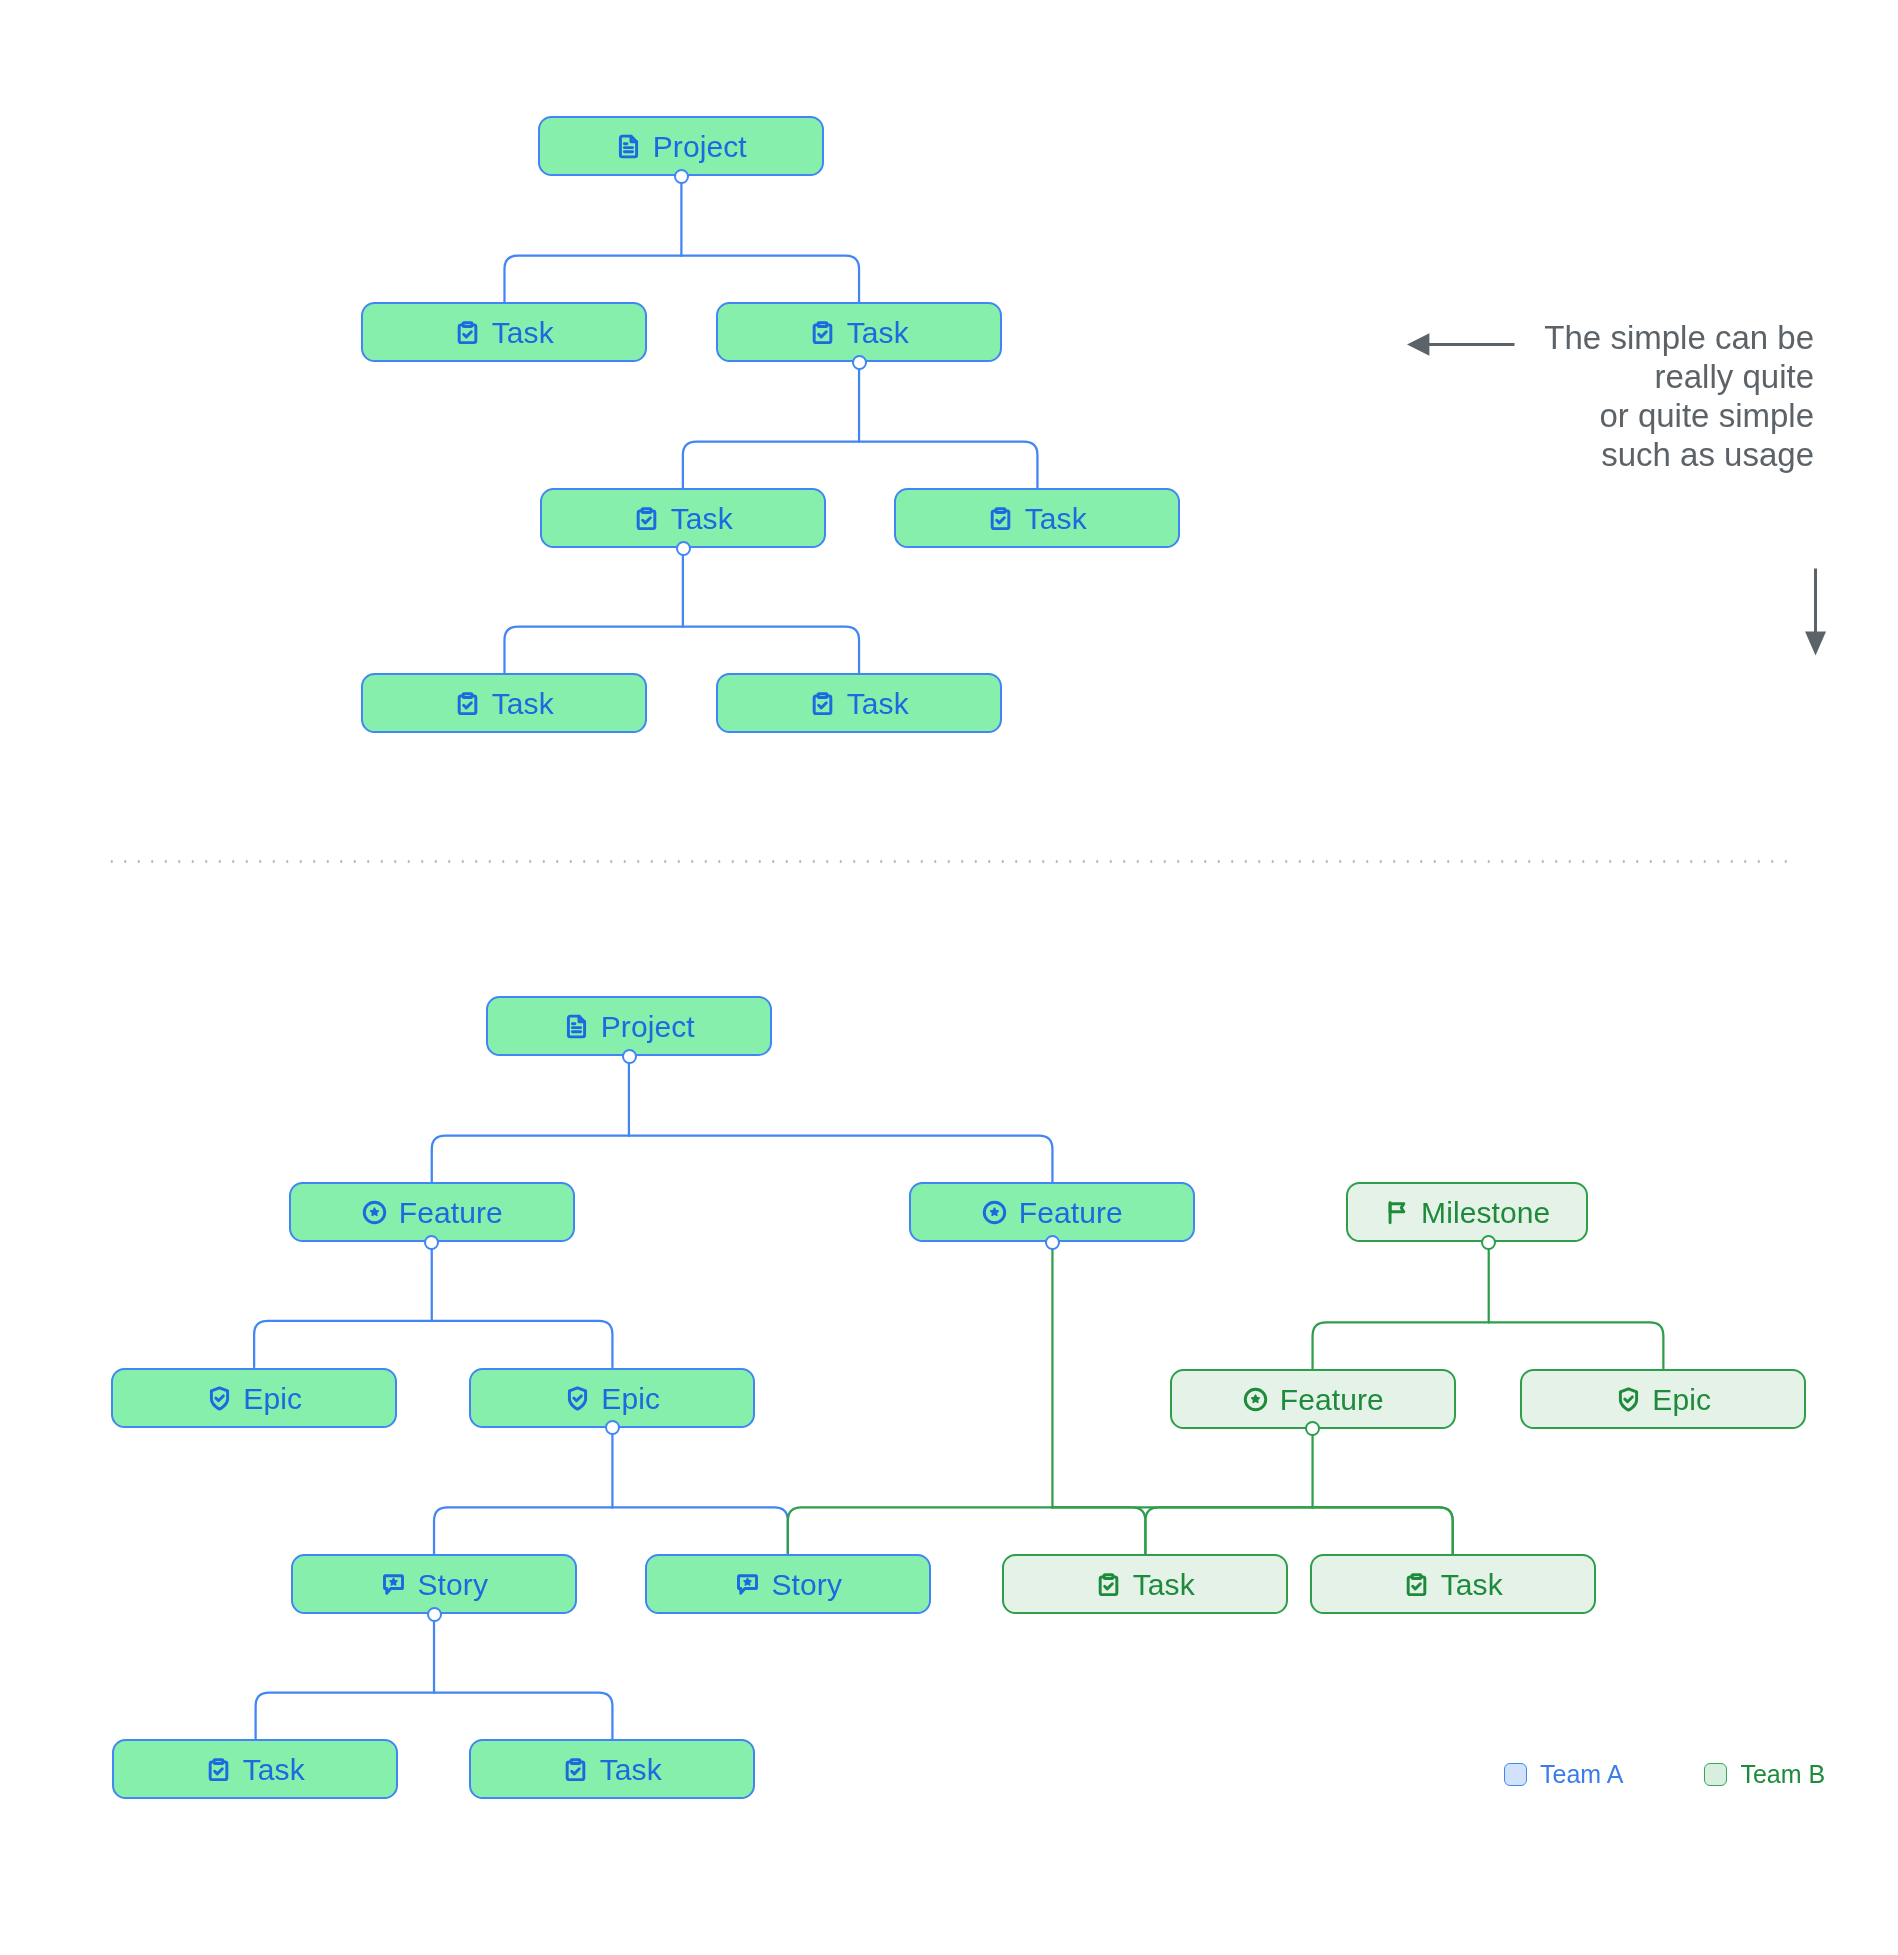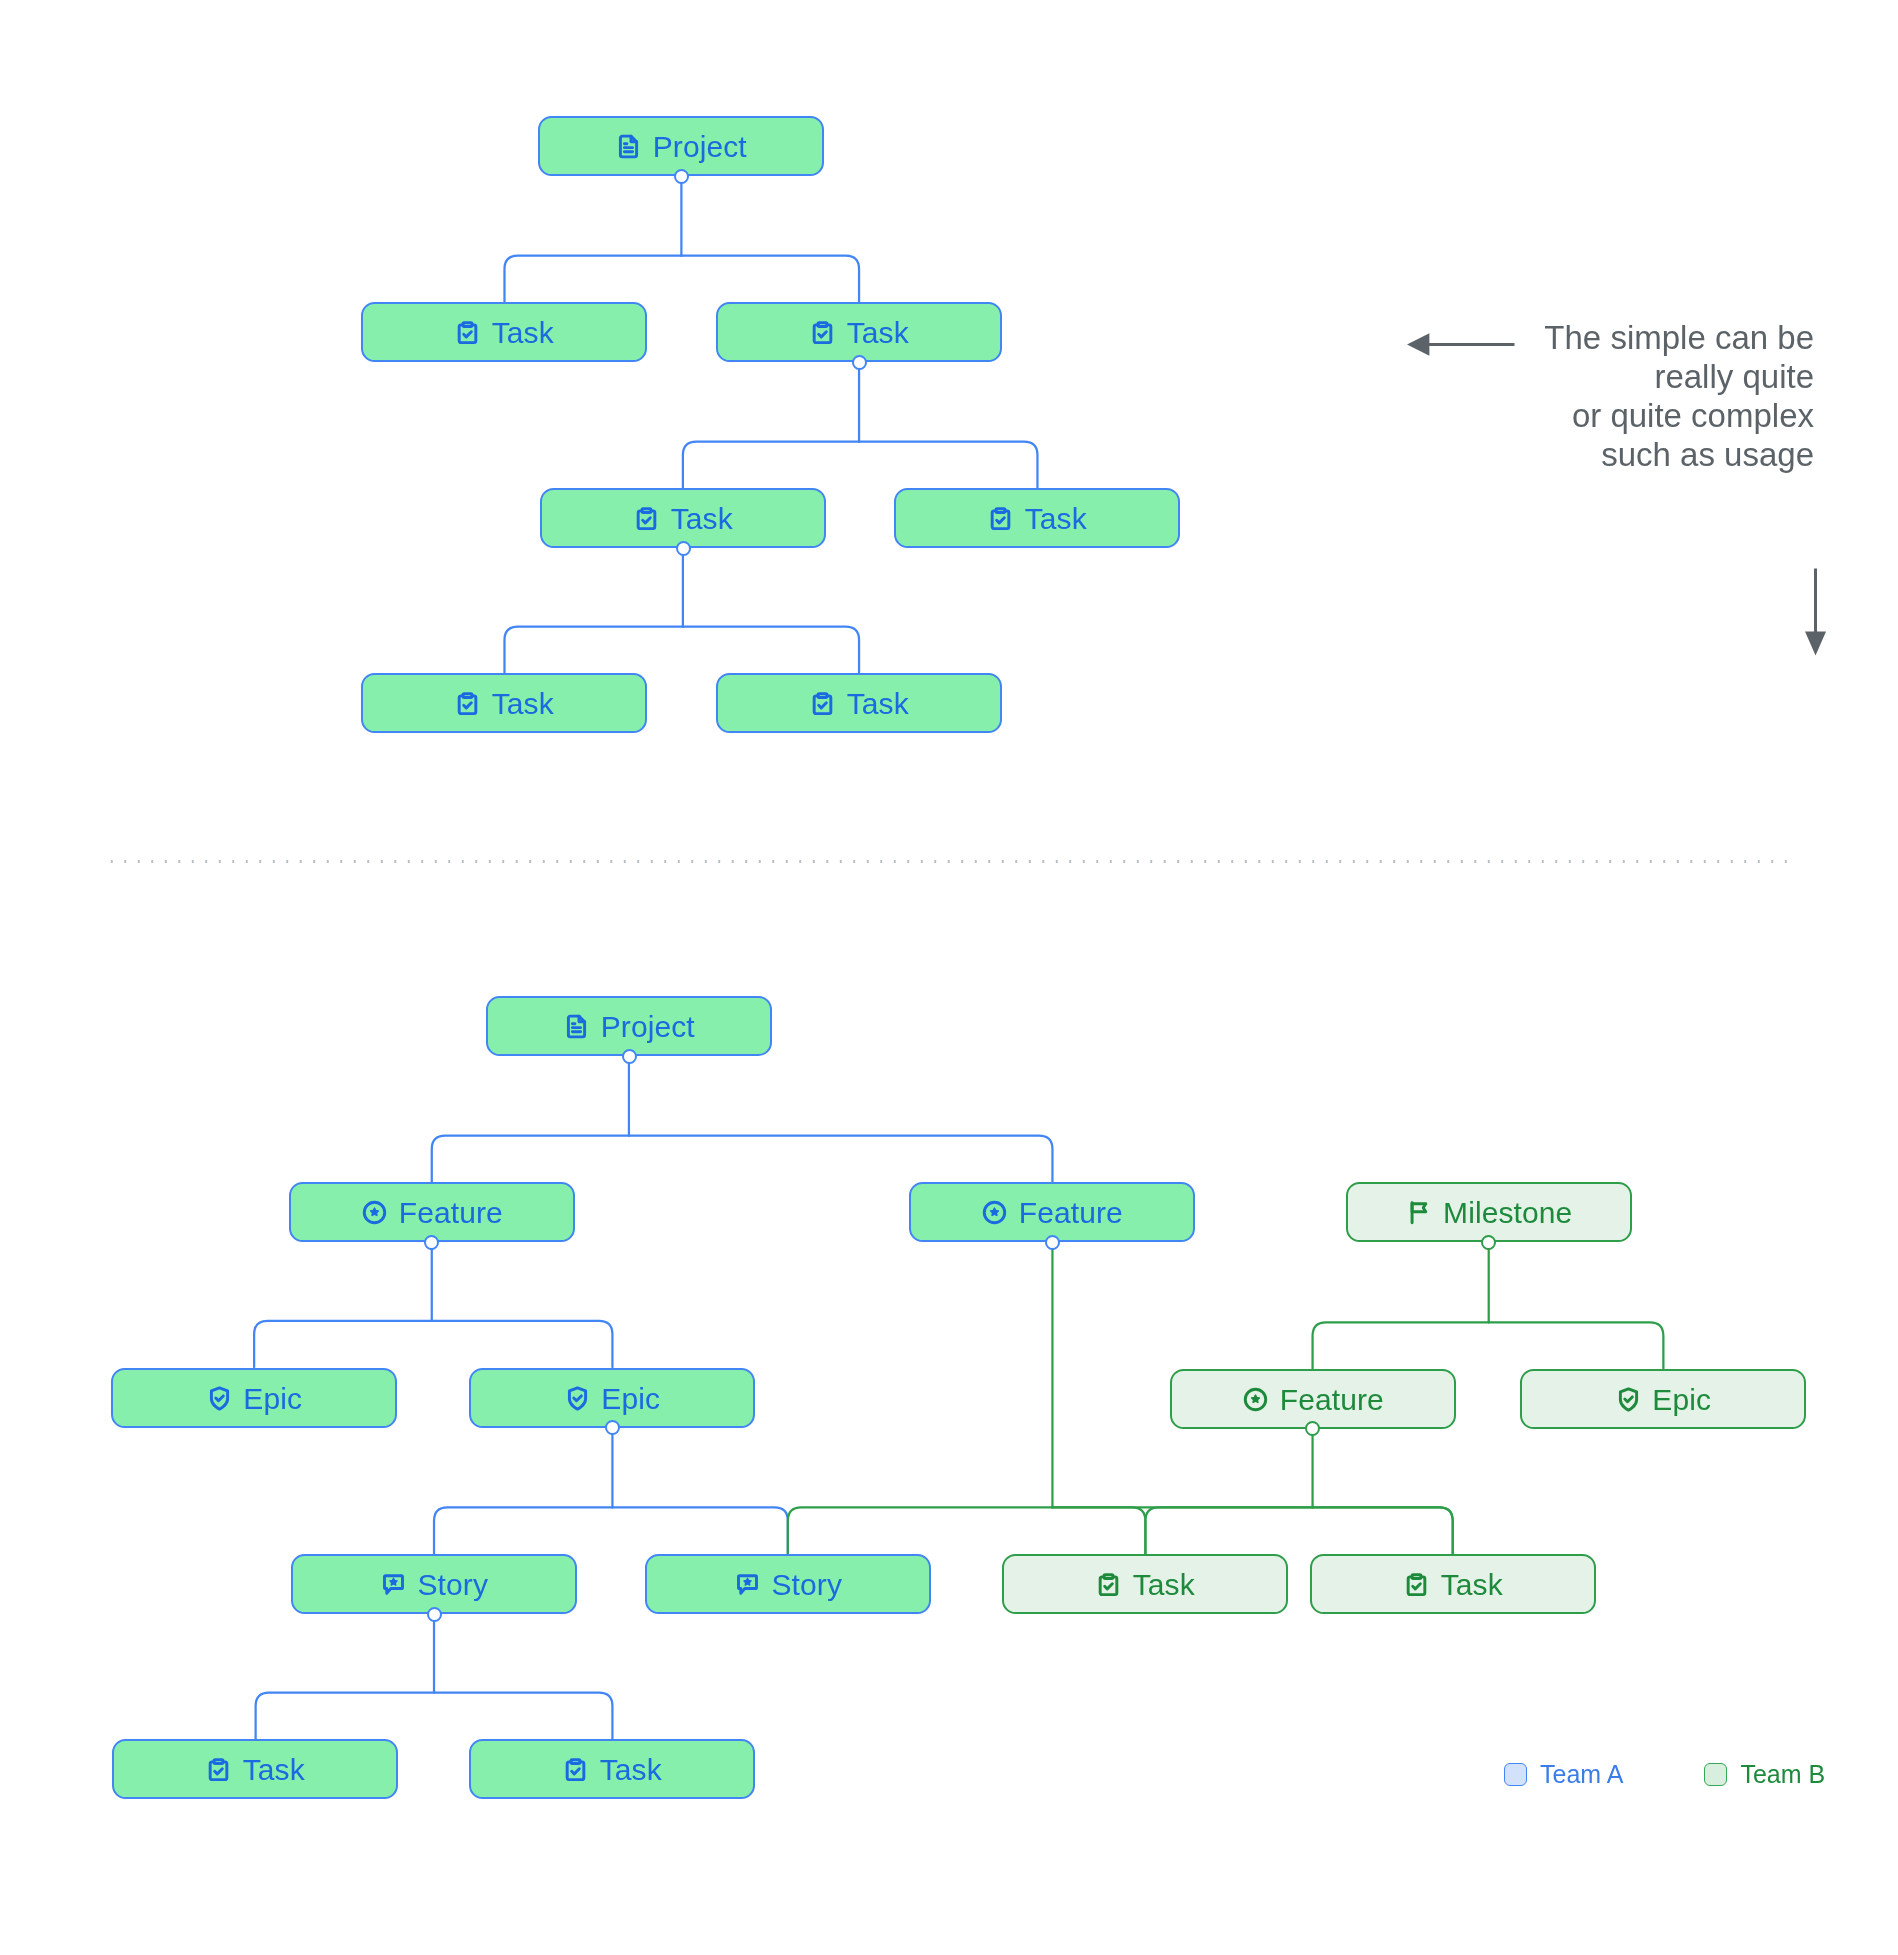--- a/index.html
+++ b/index.html
@@ -187,21 +187,21 @@
       </div>
       <div class="node team-a" style="left: 909px; top: 1182px; width: 286px; height: 60px;">
         <span class="ic">
           <svg viewBox="0 0 24 24" width="27" height="27" fill="none" stroke="currentColor" stroke-width="2.6" stroke-linecap="round" stroke-linejoin="round">
             <circle cx="12" cy="12" r="9.1"></circle>
             <path d="M12 8.1l1.05 2.15 2.35.34-1.7 1.66.4 2.34L12 13.48l-2.1 1.11.4-2.34-1.7-1.66 2.35-.34z" fill="currentColor" stroke="currentColor" stroke-width="1.4" stroke-linejoin="round"></path>
           </svg>
         </span>
         <span class="lbl">Feature</span>
       </div>
-      <div class="node team-b" style="left: 1346px; top: 1182px; width: 286px; height: 60px;">
+      <div class="node team-b" style="left: 1346px; top: 1182px; width: 242px; height: 60px;">
         <span class="ic">
           <svg viewBox="0 0 24 24" width="27" height="27" fill="none" stroke="currentColor" stroke-width="2.6" stroke-linecap="round" stroke-linejoin="round">
             <path d="M5.4 21.2V3.2"></path>
             <path d="M5.4 4.2h12.2l-2.3 3.6 2.3 3.6H5.4z"></path>
           </svg>
         </span>
         <span class="lbl">Milestone</span>
       </div>
       <div class="node team-a" style="left: 111px; top: 1368px; width: 286px; height: 60px;">
         <span class="ic">
@@ -297,21 +297,21 @@
         </span>
         <span class="lbl">Task</span>
       </div>
     </div>
 
   <div class="divider"></div>
 
   <div class="annot">
     <span class="ln">The simple can be</span>
     <span class="ln">really quite</span>
-    <span class="ln">or quite complex</span>
+    <span class="ln">or quite simple</span>
     <span class="ln">such as usage</span>
   </div>
 
   <svg style="position:absolute;left:1404px;top:328px;width:112px;height:33px;z-index:5" viewBox="0 0 150 44">
     <line x1="148" y1="22" x2="30" y2="22" stroke="#5c6368" stroke-width="4"></line>
     <polygon points="4,22 34,7 34,37" fill="#5c6368"></polygon>
   </svg>
 
   <svg style="position:absolute;left:1799px;top:567px;width:33px;height:90px;z-index:5" viewBox="0 0 44 120">
     <line x1="22" y1="2" x2="22" y2="92" stroke="#5c6368" stroke-width="4"></line>

